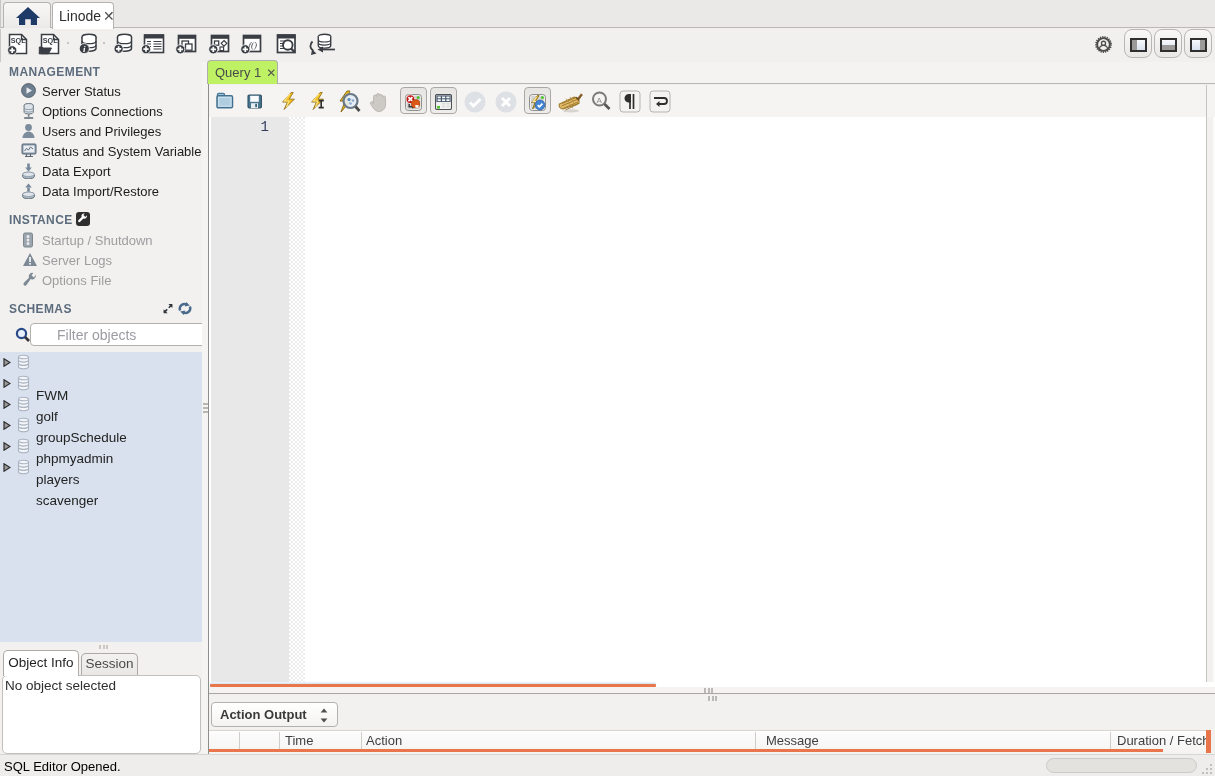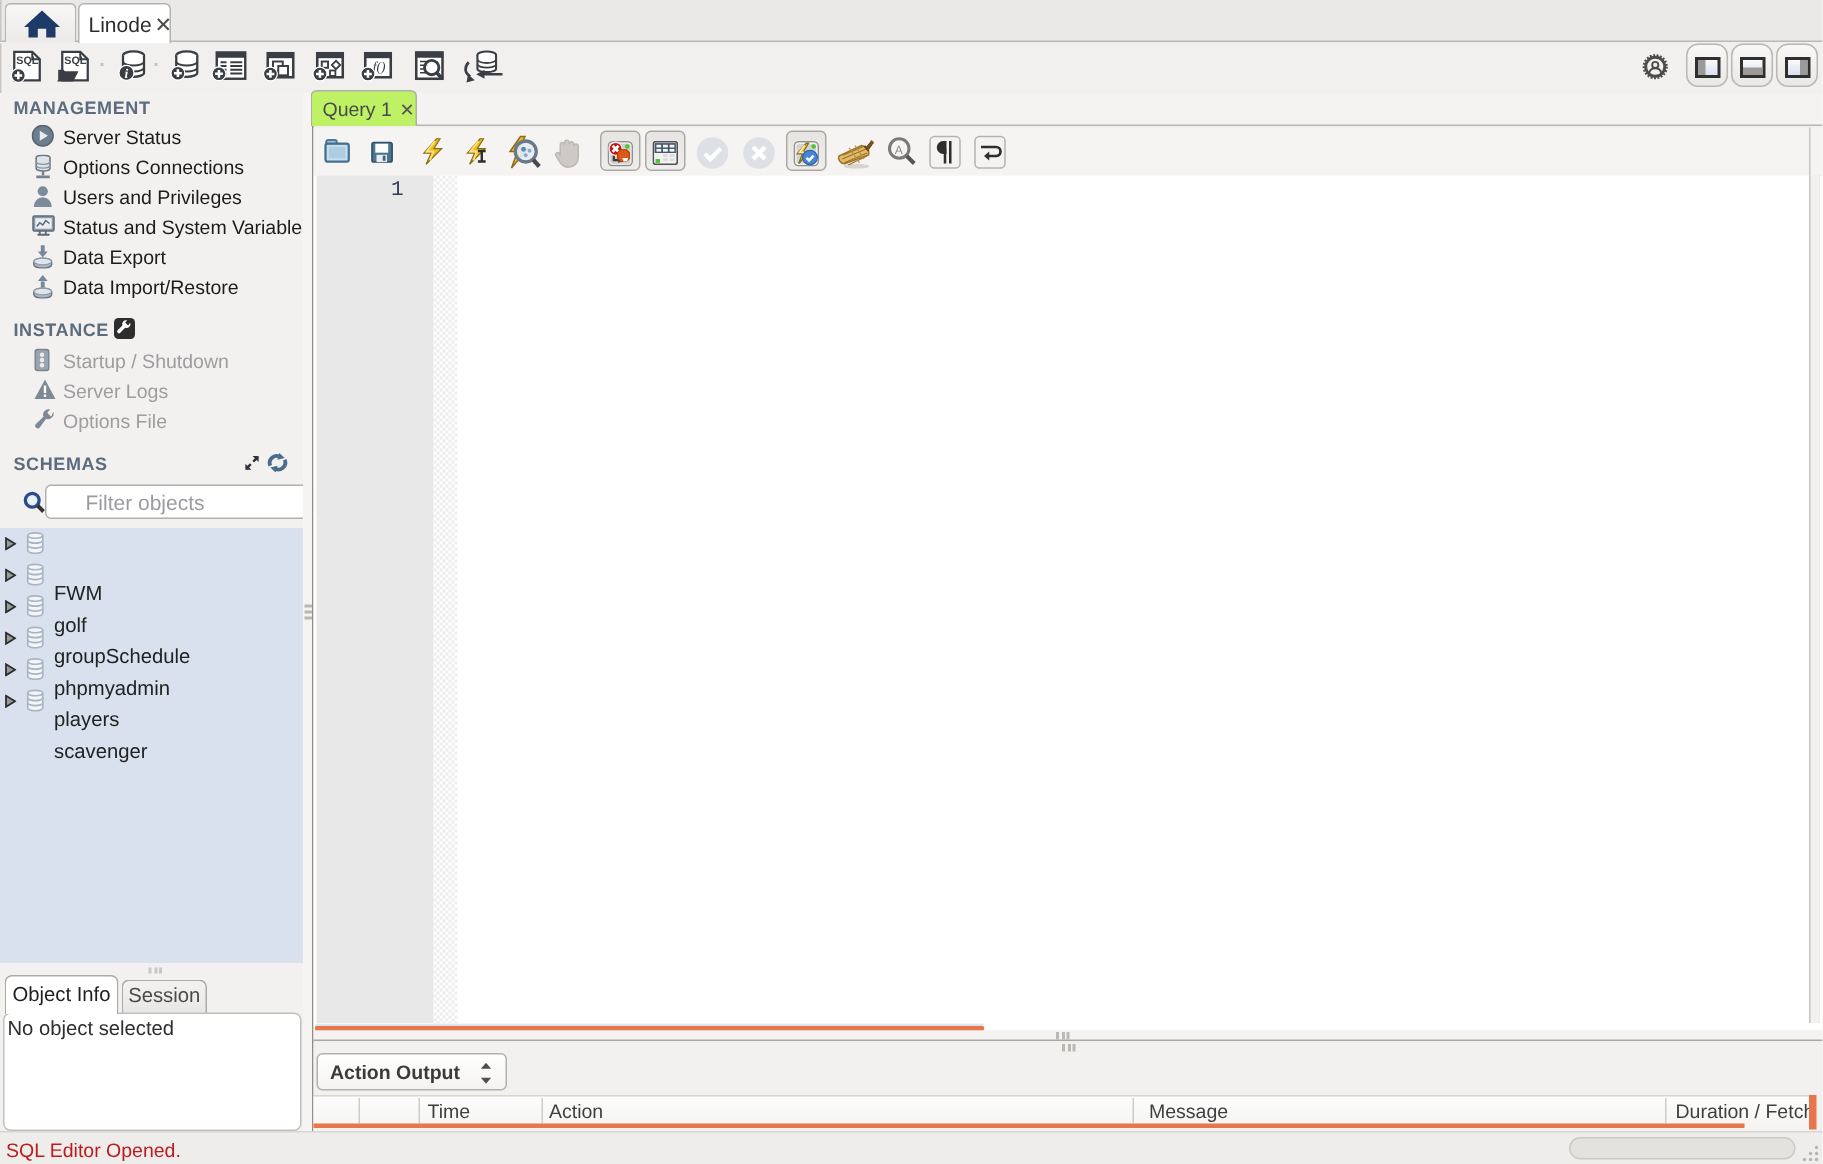--- a/index.html
+++ b/index.html
@@ -93,21 +93,21 @@
   #aodrop span { position:absolute; left:8px; top:4px; }
   #aohead { position:absolute; left:0px; top:35px; width:997px; height:31px; overflow:hidden;
             background:linear-gradient(#fdfdfd,#f1f0ee); border-top:1px solid #d8d6d3; font-size:13px; color:#3f3f3f; }
   .hsep { position:absolute; top:1px; width:1px; height:17px; background:#cfccc9; }
   #aohead span { position:absolute; top:2px; white-space:nowrap; }
   #orange2 { position:absolute; left:0; top:54px; width:954px; height:3px; background:#e9764a; }
   #ovbar { position:absolute; left:997px; top:35px; width:5px; height:23px; background:#e9764a; }
 
   
   #statusbar { left:0; top:754px; width:1215px; height:22px; background:#efedeb; border-top:1px solid #d8d6d3;
-               font-size:13px; color:#b91c1c;text-align:right; }
+               font-size:13px; color:#000000;text-align:right; }
   #statusbar .msg { position:absolute; left:4px; top:4px; }
   #sbpill { position:absolute; left:1046px; top:3px; width:151px; height:15px; background:#e4e2df;
             border-radius:8px; border:1px solid #cccac7; }
 </style>
 </head>
 <body>
 
 <div class="abs" id="tabbar"></div>
 <div class="toptab" id="hometab">
   <svg width="26" height="22" viewBox="0 0 26 22" style="position:absolute;left:11px;top:3px">

